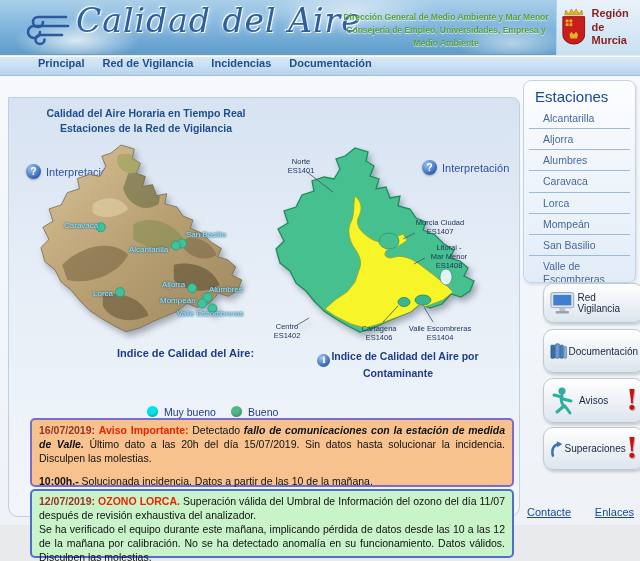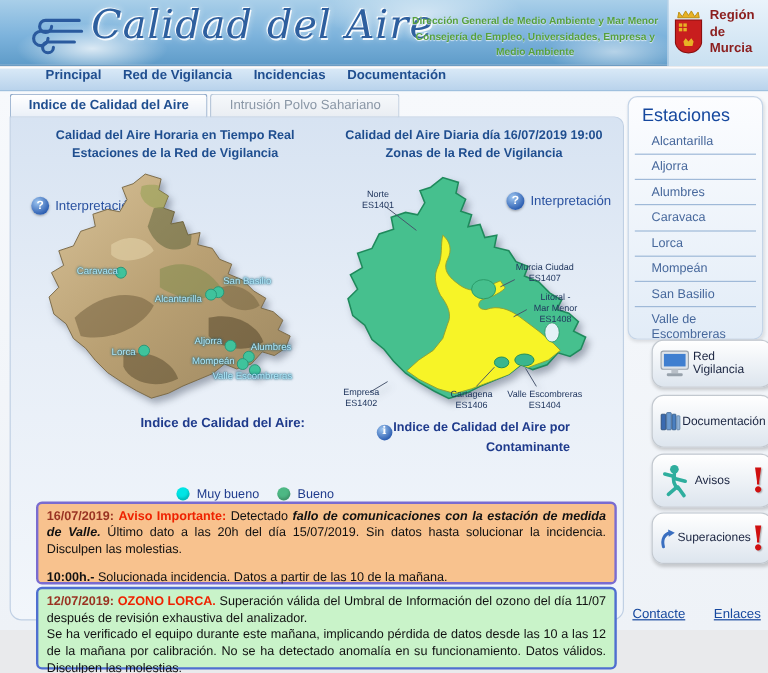--- a/index.html
+++ b/index.html
@@ -59,21 +59,21 @@
     text-shadow:0 0 2px #14607e,0 0 2px #14607e; }
   .zone-label { position:absolute; font-size:7.5px; color:#20365e; text-align:center; line-height:1.2; cursor:pointer; }
 
   
   .legend-title { position:absolute; left:108px; top:249px; font-size:11px; font-weight:bold; color:#1f3b8c; }
   .legend-grid { position:absolute; left:138px; top:266px; display:grid;
     grid-template-columns:84px 92px; grid-auto-rows:15.5px;margin-top:40px; }
   .lg-item { display:flex; align-items:center; gap:6px; }
   .lg-dot { width:11px; height:11px; border-radius:50%; box-shadow:inset -1px -2px 2px rgba(0,0,0,.18); }
   .lg-item span.t { font-size:10.5px; color:#1f3b8c; }
-  .pollutant { position:absolute; left:280px; top:252px; width:186px; text-align:right;
+  .pollutant { position:absolute; left:296px; top:252px; width:186px; text-align:center;
     font-size:10.5px; font-weight:bold; color:#1f3b8c; line-height:1.3; cursor:pointer; }
   .i-icon { display:inline-flex; width:13px; height:13px; border-radius:50%; vertical-align:-3px; margin-right:1px;
     background:radial-gradient(circle at 35% 30%, #9ec6f0, #2a5cb0 75%); color:#fff; font-size:9px; font-weight:bold;
     align-items:center; justify-content:center; font-family:"DejaVu Serif",serif; }
 
   
   .notice { position:absolute; left:30px; width:484px; font-size:10.5px; line-height:1.34; color:#111;
     text-align:justify; padding:3px 7px; border-radius:5px; }
   .notice-1 { top:418px; height:69px; background:#f8c28e; border:2px solid #7a6cd0; }
   .notice-2 { top:489px; height:69px; background:#c9f3c9; border:2px solid #4f6fd0; }
@@ -136,33 +136,25 @@
     </div>
   </div>
 
   <div class="nav">
     <a>Principal</a>
     <a>Red de Vigilancia</a>
     <a>Incidencias</a>
     <a>Documentación</a>
   </div>
 
-  <div class="tabs">
-    <div class="tab active">Indice de Calidad del Aire</div>
-    <div class="tab inactive">Intrusión Polvo Sahariano</div>
-  </div>
 
   <div class="main-panel">
     <div class="map-title mt-left">
       <div>Calidad del Aire Horaria en Tiempo Real</div>
       <div>Estaciones de la Red de Vigilancia</div>
-    </div>
-    <div class="map-title mt-right">
-      <div>Calidad del Aire Diaria día 16/07/2019 19:00</div>
-      <div>Zonas de la Red de Vigilancia</div>
     </div>
 
     <div class="interp" style="left:17px; top:66px;">
       <span class="q-icon">?</span>
       <span class="lbl">Interpretación</span>
     </div>
     <div class="interp" style="left:413px; top:62px;">
       <span class="q-icon">?</span>
       <span class="lbl">Interpretación</span>
     </div>
@@ -205,21 +197,21 @@
       <span class="map-label" style="left:33px; top:78px;">Caravaca</span>
       <span class="map-label" style="left:155px; top:87px;">San Basilio</span>
       <span class="map-label" style="left:98px; top:102px;">Alcantarilla</span>
       <span class="map-label" style="left:131px; top:137px;">Aljorra</span>
       <span class="map-label" style="left:178px; top:142px;">Alumbres</span>
       <span class="map-label" style="left:62px; top:146px;">Lorca</span>
       <span class="map-label" style="left:129px; top:153px;">Mompeán</span>
       <span class="map-label" style="left:146px; top:166px;">Valle Escombreras</span>
     </div>
 
-    <div class="map-box" style="left:272px; top:48px; width:235px; height:200px;">
+    <div class="map-box" style="left:258px; top:48px; width:235px; height:200px;">
       <svg width="235" height="200" viewBox="0 0 235 200">
         <defs>
           <path id="regionR" d="M78,10 L88,2 L101,6 L99,15 L107,20 L103,30 L112,33 L109,43 L119,41 L123,52 L133,50 L131,60 L143,63 L149,72 L159,76 L156,84 L168,89 L177,98 L187,104 L183,112 L193,115 L201,122 L197,130 L207,135 L203,145 L194,151 L184,148 L175,158 L163,162 L153,158 L143,166 L131,171 L119,176 L107,182 L93,186 L81,180 L69,173 L57,165 L47,155 L39,145 L29,137 L23,125 L13,117 L9,103 L17,95 L11,83 L21,77 L17,65 L29,61 L35,49 L47,45 L45,35 L57,31 L67,33 L73,23 L69,13 Z"></path>
           <clipPath id="clipR">
               <use href="#regionR"></use>
             </clipPath>
         </defs>
         <use href="#regionR" fill="#46c08e" stroke="#1f8a5c" stroke-width="1.3"></use>
         <g clip-path="url(#clipR)">
           <path d="M88,50 C94,55 96,62 92,70 C88,78 92,84 100,90 C106,95 114,98 122,94 L136,88 L140,94 C134,100 126,102 120,104 C116,108 118,112 124,112 C134,108 144,112 152,118 L168,130 L180,140 L186,146 L176,154 L160,160 L144,166 L128,172 L112,178 L98,182 L84,178 L68,170 L58,163 L68,154 L80,146 L88,136 L92,124 C96,116 92,108 86,100 C82,92 80,84 84,76 C88,68 86,58 88,50 Z" fill="#f7f427" stroke="#93a132" stroke-width="0.8"></path>
@@ -244,21 +236,21 @@
       <div class="zone-label" style="left:140px; top:72px; width:66px;">
         <div>Murcia Ciudad</div>
         <div>ES1407</div>
       </div>
       <div class="zone-label" style="left:152px; top:97px; width:60px;">
         <div>Litoral -</div>
         <div>Mar Menor</div>
         <div>ES1408</div>
       </div>
       <div class="zone-label" style="left:0px; top:176px; width:40px;">
-        <div>Empresa</div>
+        <div>Centro</div>
         <div>ES1402</div>
       </div>
       <div class="zone-label" style="left:86px; top:178px; width:52px;">
         <div>Cartagena</div>
         <div>ES1406</div>
       </div>
       <div class="zone-label" style="left:138px; top:178px; width:70px;">
         <div>Valle Escombreras</div>
         <div>ES1404</div>
       </div>

